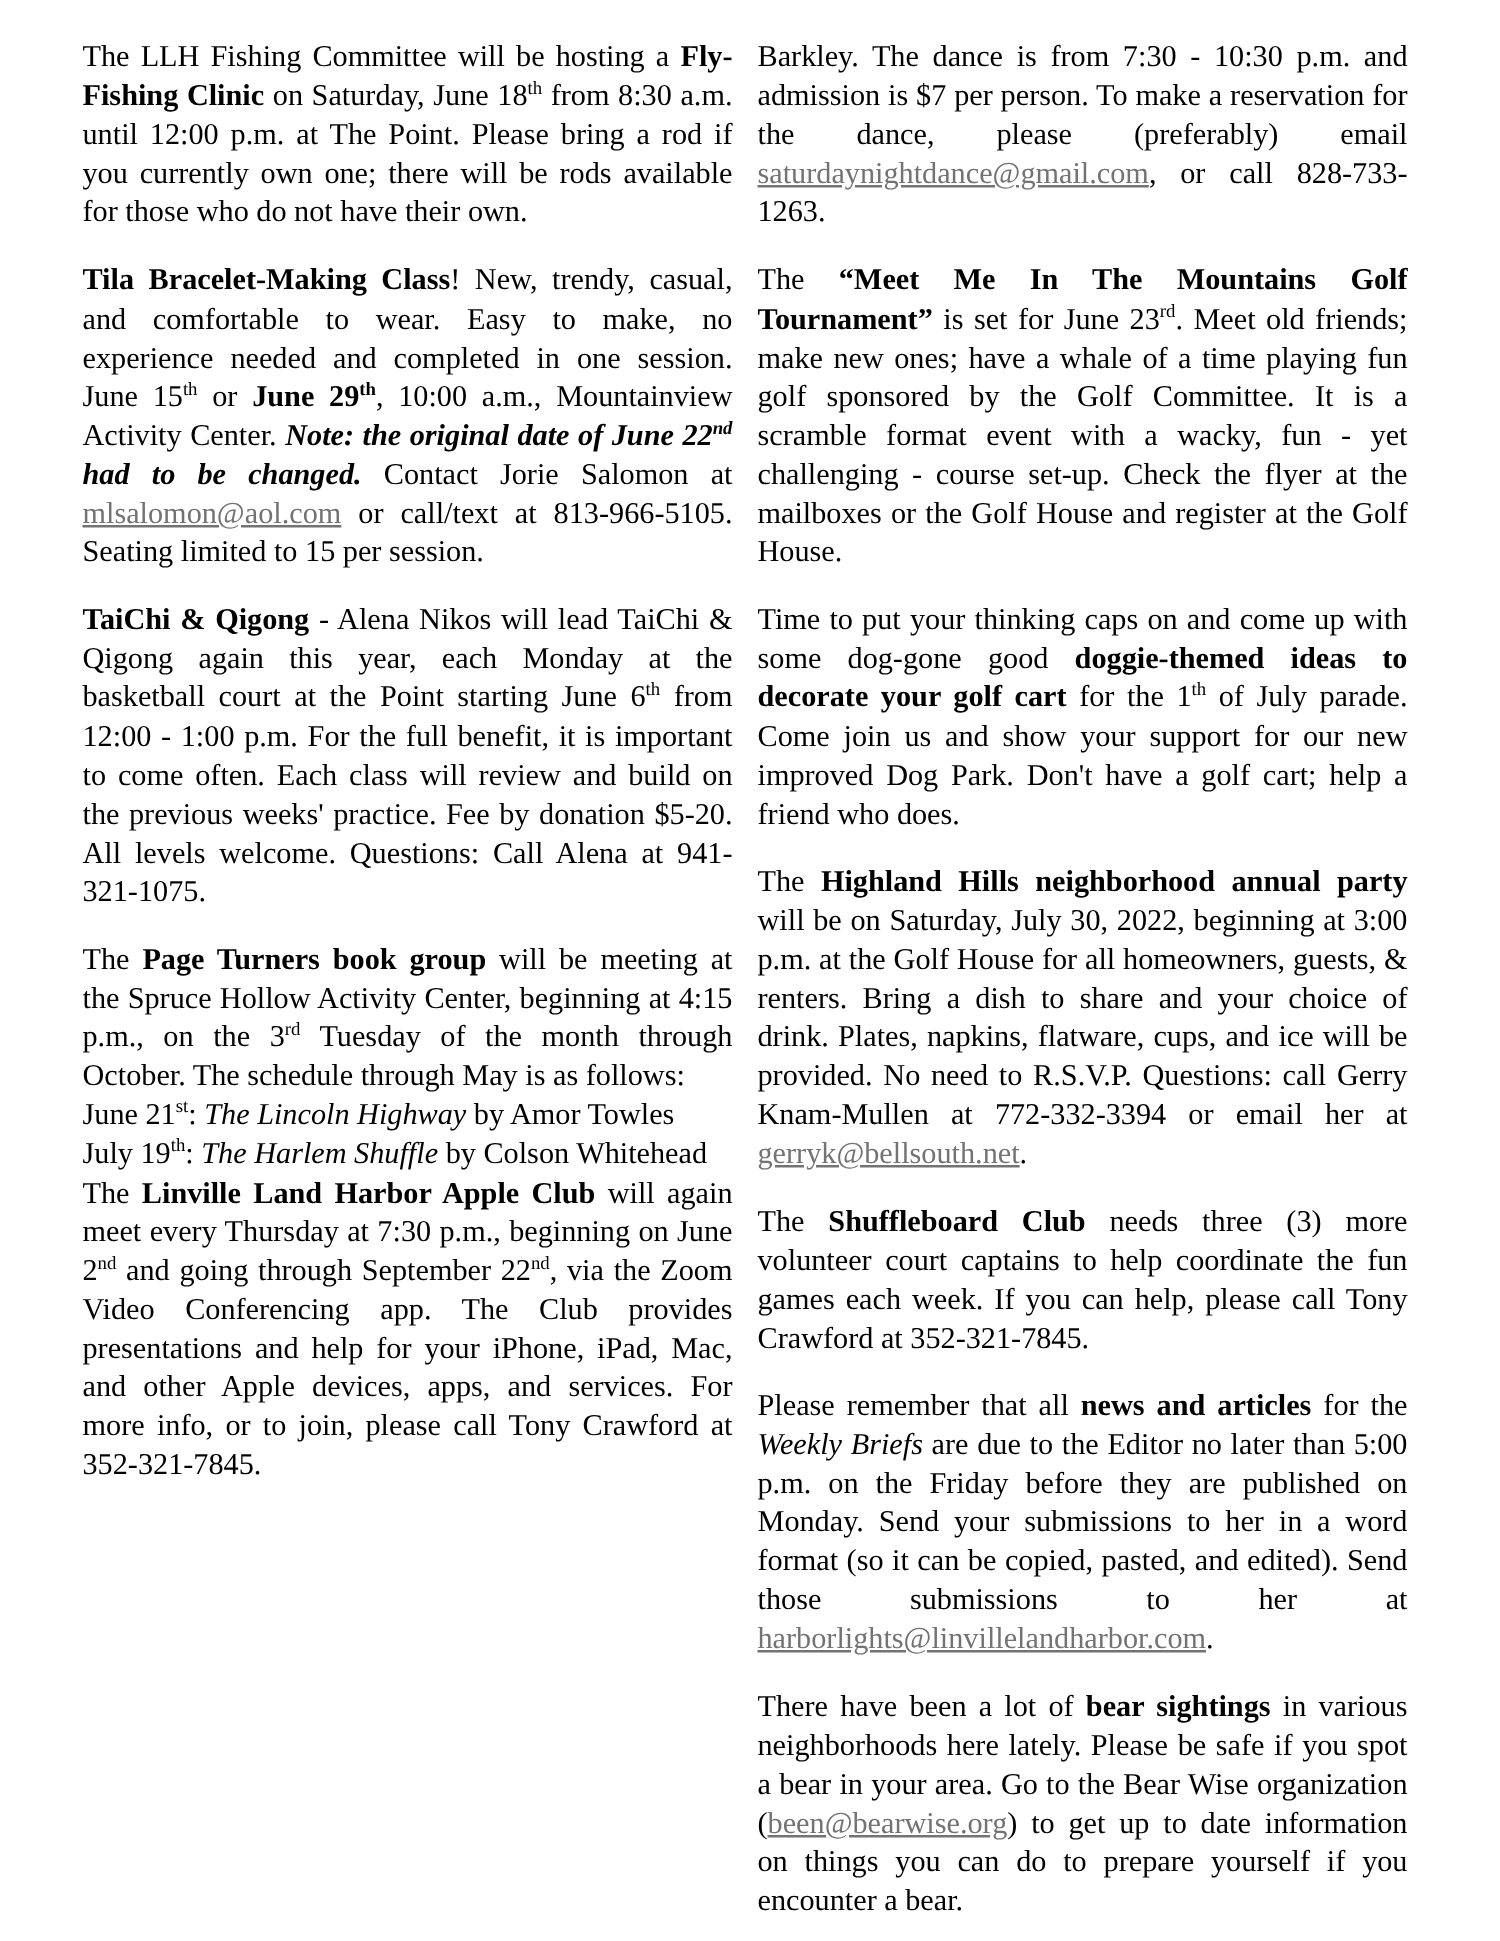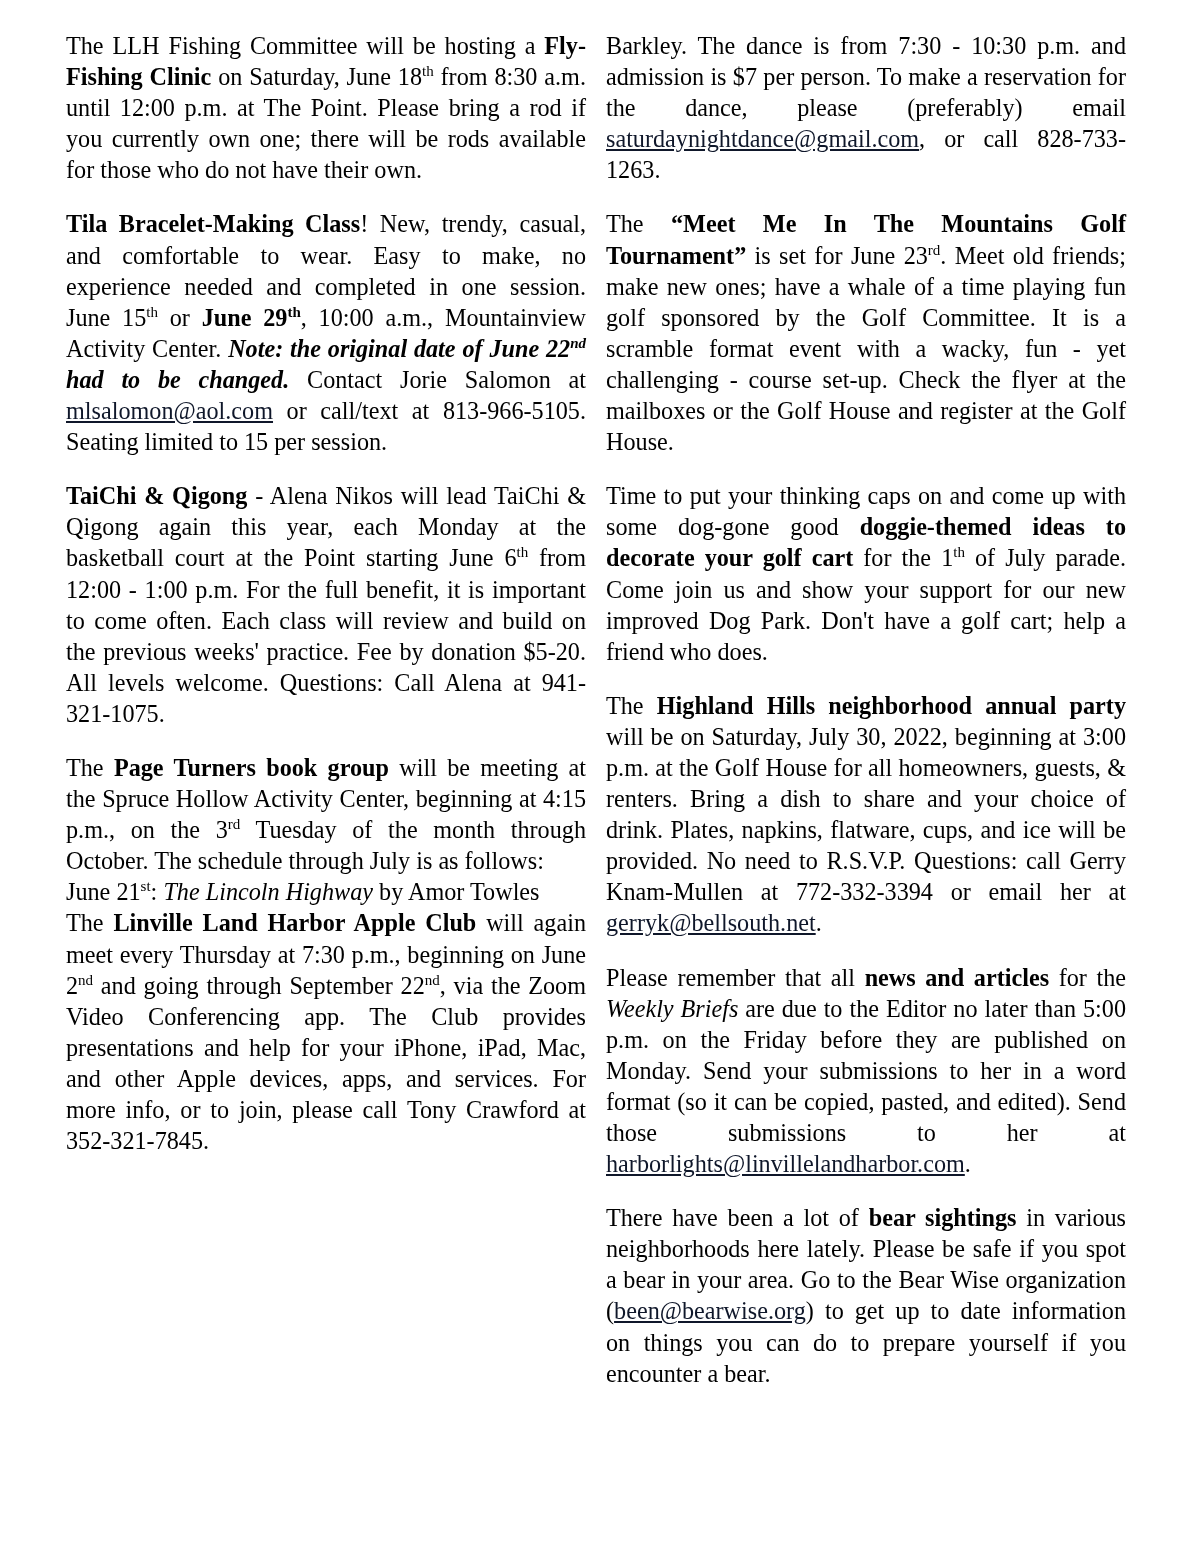--- a/index.html
+++ b/index.html
@@ -49,61 +49,63 @@
   b, strong { font-weight: bold; }
   i, em { }
   .bi { font-weight: bold; font-style: italic; }
   sup {
     font-size: 0.62em;
     vertical-align: super;
     line-height: 0;
   }
   .link {
     text-decoration: underline;
-    color: #0f172a;
+    color: #737373;
   }
   .nojust {
     text-align: left;
   }
 </style>
 </head>
 <body>
 
 <div id="page">
   <div class="columns">
 
     <div class="column">
 
       <p class="para"><span>The LLH Fishing Committee will be hosting a </span><b>Fly-Fishing Clinic</b><span> on Saturday, June 18</span><sup>th</sup><span> from 8:30 a.m. until 12:00 p.m. at The Point. Please bring a rod if you currently own one; there will be rods available for those who do not have their own.</span></p>
 
       <p class="para"><b>Tila Bracelet-Making Class</b><span>! New, trendy, casual, and comfortable to wear. Easy to make, no experience needed and completed in one session. June 15</span><sup>th</sup><span> or </span><b><span>June 29</span><sup>th</sup></b><span>, 10:00 a.m., Mountainview Activity Center. </span><span class="bi"><span>Note: the original date of June 22</span><sup>nd</sup><span> had to be changed.</span></span><span> Contact Jorie Salomon at </span><span class="link">mlsalomon@aol.com</span><span> or call/text at 813-966-5105. Seating limited to 15 per session.</span></p>
 
       <p class="para"><b>TaiChi &amp; Qigong</b><span> - Alena Nikos will lead TaiChi &amp; Qigong again this year, each Monday at the basketball court at the Point starting  June 6</span><sup>th</sup><span> from 12:00 - 1:00 p.m. For the full benefit, it is important to come often. Each class will review and build on the previous weeks' practice. Fee by donation $5-20. All levels welcome. Questions: Call Alena at 941-321-1075.</span></p>
 
-      <p class="para tight"><span>The </span><b>Page Turners book group</b><span> will be meeting at the Spruce Hollow Activity Center, beginning at 4:15 p.m., on the 3</span><sup>rd</sup><span> Tuesday of the month through October.  The schedule through July is as follows:</span></p>
+      <p class="para tight"><span>The </span><b>Page Turners book group</b><span> will be meeting at the Spruce Hollow Activity Center, beginning at 4:15 p.m., on the 3</span><sup>rd</sup><span> Tuesday of the month through October.  The schedule through May is as follows:</span></p>
 
       <p class="para tight nojust"><span>June 21</span><sup>st</sup><span>: </span><i>The Lincoln Highway</i><span> by Amor Towles</span></p>
 
+      <p class="para tight"><span>July 19</span><sup>th</sup><span>: </span><i>The Harlem Shuffle</i><span> by Colson Whitehead</span></p>
 
 
       <p class="para"><span>The </span><b>Linville Land Harbor Apple Club</b><span> will again meet every Thursday at 7:30 p.m., beginning on  June 2</span><sup>nd</sup><span> and going through September 22</span><sup>nd</sup><span>, via the Zoom Video Conferencing app. The Club provides presentations and help for your iPhone, iPad, Mac, and other Apple devices, apps, and services. For more info, or to join, please call Tony Crawford at 352-321-7845.</span></p>
 
 
     </div>
 
     <div class="column">
 
       <p class="para"><span>Barkley.  The dance is from 7:30 - 10:30 p.m. and admission is $7 per person.   To make a reservation for the dance, please (preferably) email </span><span class="link">saturdaynightdance@gmail.com</span><span>, or call 828-733-1263.</span></p>
 
       <p class="para"><span>The </span><b>“Meet Me In The Mountains Golf Tournament”</b><span> is set for June 23</span><sup>rd</sup><span>.   Meet old friends; make new ones; have a whale of a time playing fun golf sponsored by the Golf Committee.  It is a scramble format event with a wacky, fun - yet challenging - course set-up. Check the flyer at the mailboxes or the Golf House and register at the Golf House.</span></p>
 
       <p class="para"><span>Time to put your thinking caps on and come up with some dog-gone good </span><b>doggie-themed ideas to decorate your golf cart</b><span> for the 1</span><sup>th</sup><span> of July parade.  Come join us and show your support  for our new improved  Dog Park.  Don't have a golf cart; help a friend who does.</span></p>
 
       <p class="para"><span>The </span><b>Highland Hills neighborhood annual party</b><span> will be on Saturday, July 30, 2022, beginning at 3:00 p.m. at the Golf House for all homeowners, guests, &amp; renters.  Bring a dish to share and your choice of drink.  Plates, napkins, flatware, cups, and ice will be  provided.  No need to R.S.V.P. Questions: call Gerry Knam-Mullen at 772-332-3394 or email her at </span><span class="link">gerryk@bellsouth.net</span><span>.</span></p>
 
+      <p class="para"><span>The </span><b>Shuffleboard Club</b><span> needs three (3) more volunteer court captains to help coordinate the fun games each week.  If you can help, please call Tony Crawford at 352-321-7845.</span></p>
 
       <p class="para"><span>Please remember that all </span><b>news and articles</b><span> for the </span><i>Weekly Briefs</i><span> are due to the Editor no later than 5:00 p.m. on the Friday before they are published on Monday.  Send your submissions to her in a word format (so it can be copied, pasted, and edited).   Send those submissions to her at </span><span class="link">harborlights@linvillelandharbor.com</span><span>.</span></p>
 
       <p class="para"><span>There have been a lot of </span><b>bear sightings</b><span> in various neighborhoods here lately.  Please be safe if you spot a bear in your area.  Go to the Bear Wise organization (</span><span class="link">been@bearwise.org</span><span>) to get up to date information on things you can do to prepare yourself if you encounter a bear.</span></p>
 
     </div>
 
   </div>
 </div>
 

